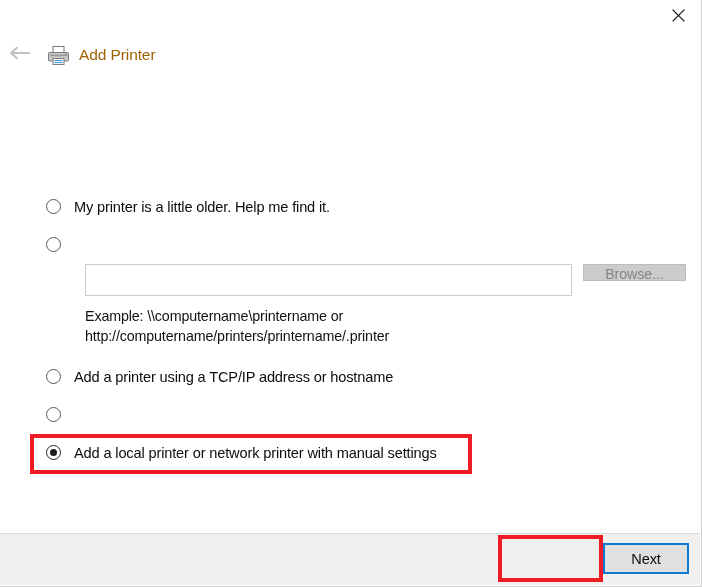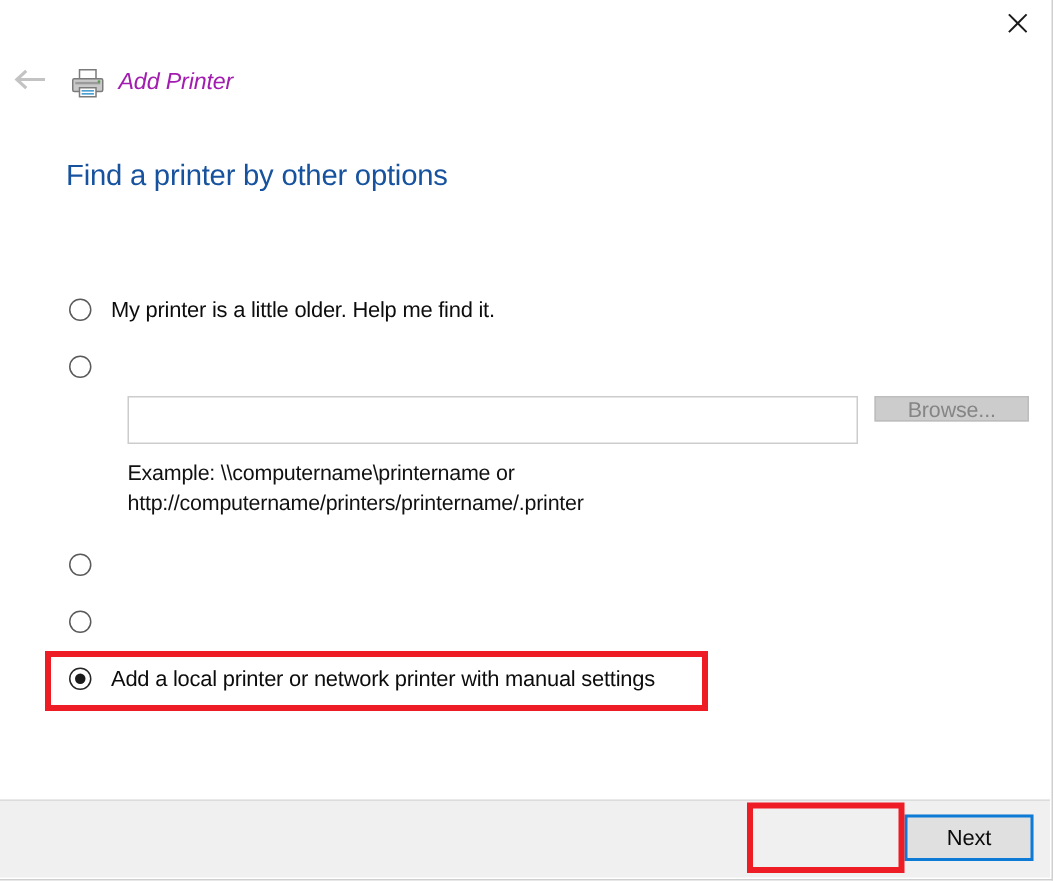--- a/index.html
+++ b/index.html
@@ -67,23 +67,22 @@
     width: 24px;
     height: 24px;
     margin-left: 8px;
     display: flex;
     align-items: center;
     justify-content: center;
   }
   .header-title {
     margin-left: 9px;
     font-size: 15.5px;
-    color: #a21caf;
+    color: #a16207;
     letter-spacing: -0.1px;
-    font-style: italic;
   }
 
   
   .page-heading {
     position: absolute;
     top: 106px;
     left: 44px;
     font-size: 19.5px;
     color: #16529e;
     letter-spacing: -0.15px;
@@ -281,21 +280,20 @@
         <rect x="3.2" y="9.6" width="16.6" height="1.6" fill="#9a9a9a"></rect>
         <rect x="6" y="13.5" width="11" height="6" fill="#ffffff" stroke="#7b7b7b" stroke-width="1"></rect>
         <rect x="7.4" y="15" width="8.2" height="1.1" fill="#4b9fd1"></rect>
         <rect x="7.4" y="17" width="8.2" height="1.1" fill="#4b9fd1"></rect>
         <circle cx="19" cy="9.4" r="0.9" fill="#5a9c4f"></circle>
       </svg>
     </div>
     <div class="header-title">Add Printer</div>
   </div>
 
-  <div class="page-heading">Find a printer by other options</div>
 
   <div class="options">
 
     <div class="row-older">
       <div class="option-row">
         <span class="radio"></span>
         <span class="option-label">My printer is a little older. Help me find it.</span>
       </div>
     </div>
 
@@ -309,20 +307,21 @@
       <input class="name-input" type="text" value="" style="">
       <button class="browse-btn" disabled="">Browse...</button>
     </div>
 
     <div class="example-text">Example: \\computername\printername or
 http://computername/printers/printername/.printer</div>
 
     <div class="row-tcpip">
       <div class="option-row">
         <span class="radio"></span>
+        <span class="option-label">Add a printer using a TCP/IP address or hostname</span>
       </div>
     </div>
 
     <div class="row-bluetooth">
       <div class="option-row">
         <span class="radio"></span>
       </div>
     </div>
 
     <div class="row-local">

